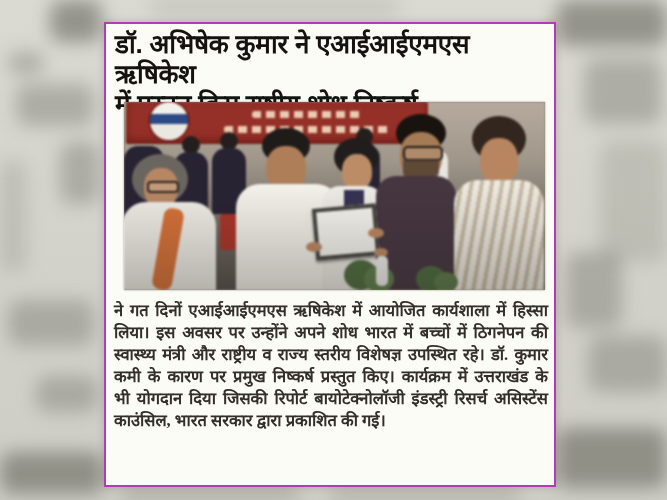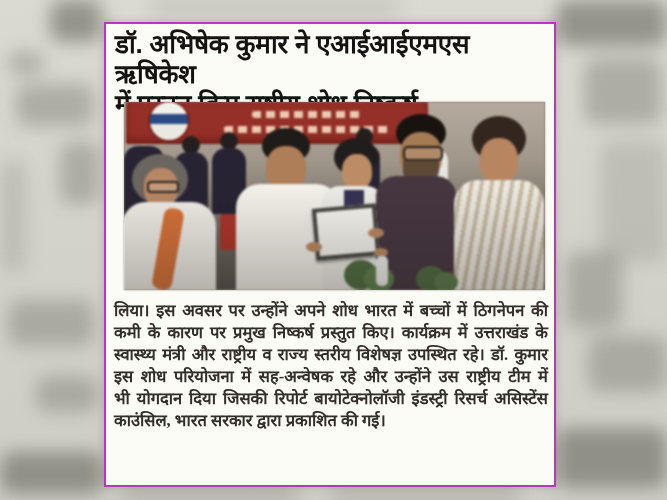--- a/index.html
+++ b/index.html
@@ -165,22 +165,22 @@
         <div class="plant" style="left:220px;top:158px;width:34px;height:30px;background:#4e6e3e"></div>
         <div class="plant" style="left:240px;top:164px;width:30px;height:26px;background:#5d7f48"></div>
         <div class="bottle"></div>
         <div class="plant" style="left:292px;top:164px;width:30px;height:26px;background:#4c6c3c"></div>
         <div class="plant" style="left:310px;top:170px;width:24px;height:20px;background:#5a7a46"></div>
         <div class="shade"></div>
       </div>
     </div>
 
     <div class="bodytext">
+      <div class="bline">ने गत दिनों एआईआईएमएस ऋषिकेश में आयोजित कार्यशाला में हिस्सा</div>
       <div class="bline">लिया। इस अवसर पर उन्होंने अपने शोध भारत में बच्चों में ठिगनेपन की</div>
+      <div class="bline">स्वास्थ्य मंत्री और राष्ट्रीय व राज्य स्तरीय विशेषज्ञ उपस्थित रहे। डॉ. कुमार</div>
       <div class="bline">कमी के कारण पर प्रमुख निष्कर्ष प्रस्तुत किए। कार्यक्रम में उत्तराखंड के</div>
-      <div class="bline">स्वास्थ्य मंत्री और राष्ट्रीय व राज्य स्तरीय विशेषज्ञ उपस्थित रहे। डॉ. कुमार</div>
-      <div class="bline">इस शोध परियोजना में सह-अन्वेषक रहे और उन्होंने उस राष्ट्रीय टीम में</div>
       <div class="bline">भी योगदान दिया जिसकी रिपोर्ट बायोटेक्नोलॉजी इंडस्ट्री रिसर्च असिस्टेंस</div>
       <div class="bline last">काउंसिल, भारत सरकार द्वारा प्रकाशित की गई।</div>
     </div>
 
   </div>
 </div>
 
 </body></html>

